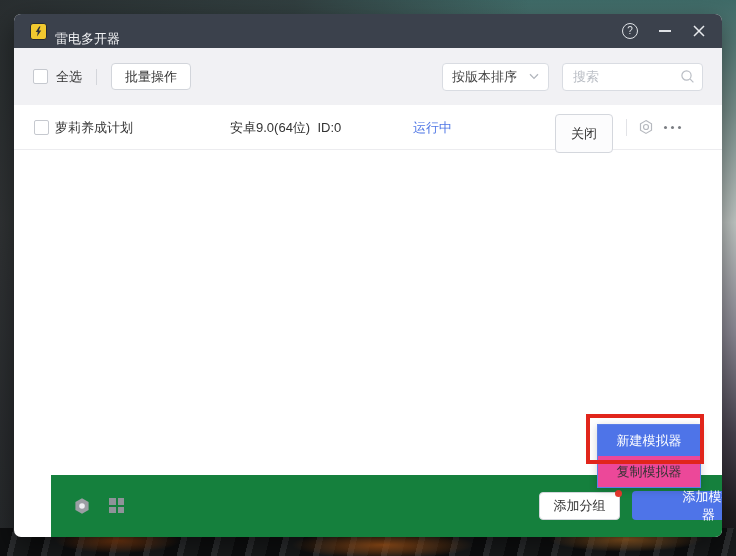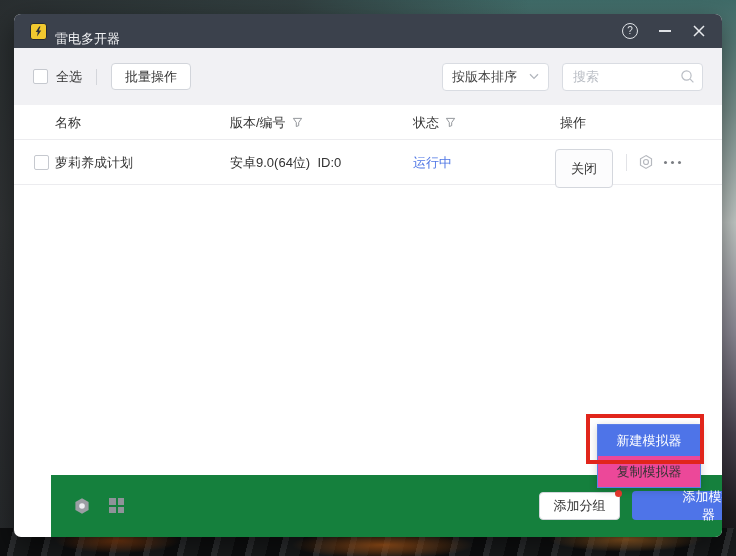--- a/index.html
+++ b/index.html
@@ -184,36 +184,20 @@
         <div class="search-box">
           <input value="" placeholder="搜索" style="">
           <svg class="search-icon" width="15" height="15" viewBox="0 0 15 15">
               <circle cx="6.5" cy="6.5" r="4.6" stroke="#b9bdc4" stroke-width="1.2" fill="none"></circle>
               <path d="M10.2 10.2 L13.4 13.4" stroke="#b9bdc4" stroke-width="1.2"></path>
             </svg>
         </div>
       </div>
     </div>
 
-    <div class="thead">
-      <div class="cell col-name">名称</div>
-      <div class="cell col-version">
-        <span>版本/编号</span>
-        <svg width="11" height="11" viewBox="0 0 12 12">
-            <path d="M1.5 1.5 h9 L7.3 6 v3.4 l-2.6 1 V6 Z" fill="none" stroke="#8a8d93" stroke-width="1"></path>
-          </svg>
-      </div>
-      <div class="cell col-status">
-        <span>状态</span>
-        <svg width="11" height="11" viewBox="0 0 12 12">
-            <path d="M1.5 1.5 h9 L7.3 6 v3.4 l-2.6 1 V6 Z" fill="none" stroke="#8a8d93" stroke-width="1"></path>
-          </svg>
-      </div>
-      <div class="cell col-actions">操作</div>
-    </div>
 
     <div class="trow">
       <span class="cell col-check">
           <span class="checkbox"></span>
         </span>
       <div class="cell col-name">萝莉养成计划</div>
       <div class="cell col-version version-text">安卓9.0(64位)  ID:0</div>
       <div class="cell col-status status-running">运行中</div>
       <button class="row-close-btn">关闭</button>
       <span class="row-divider"></span>

